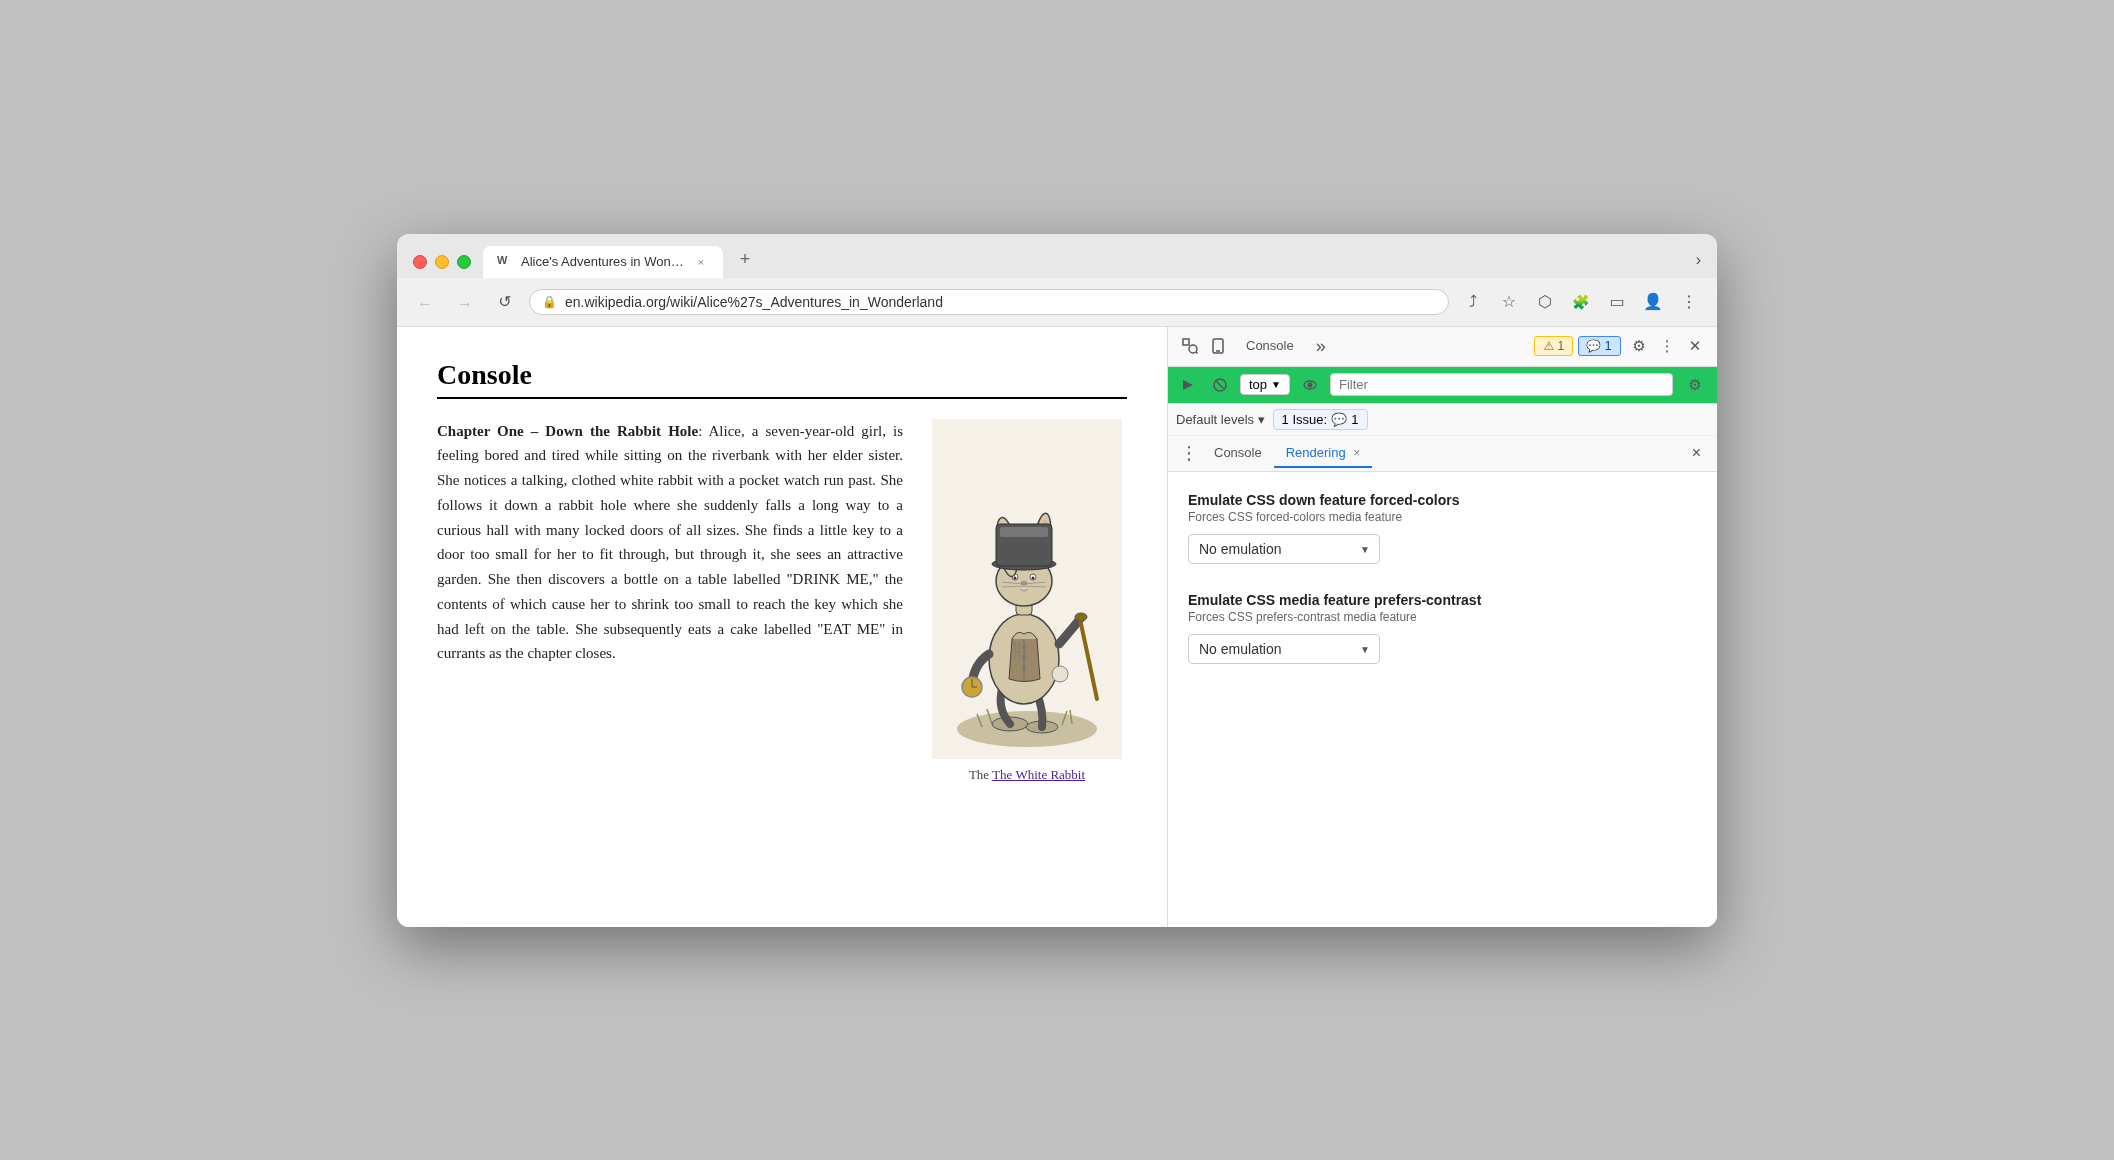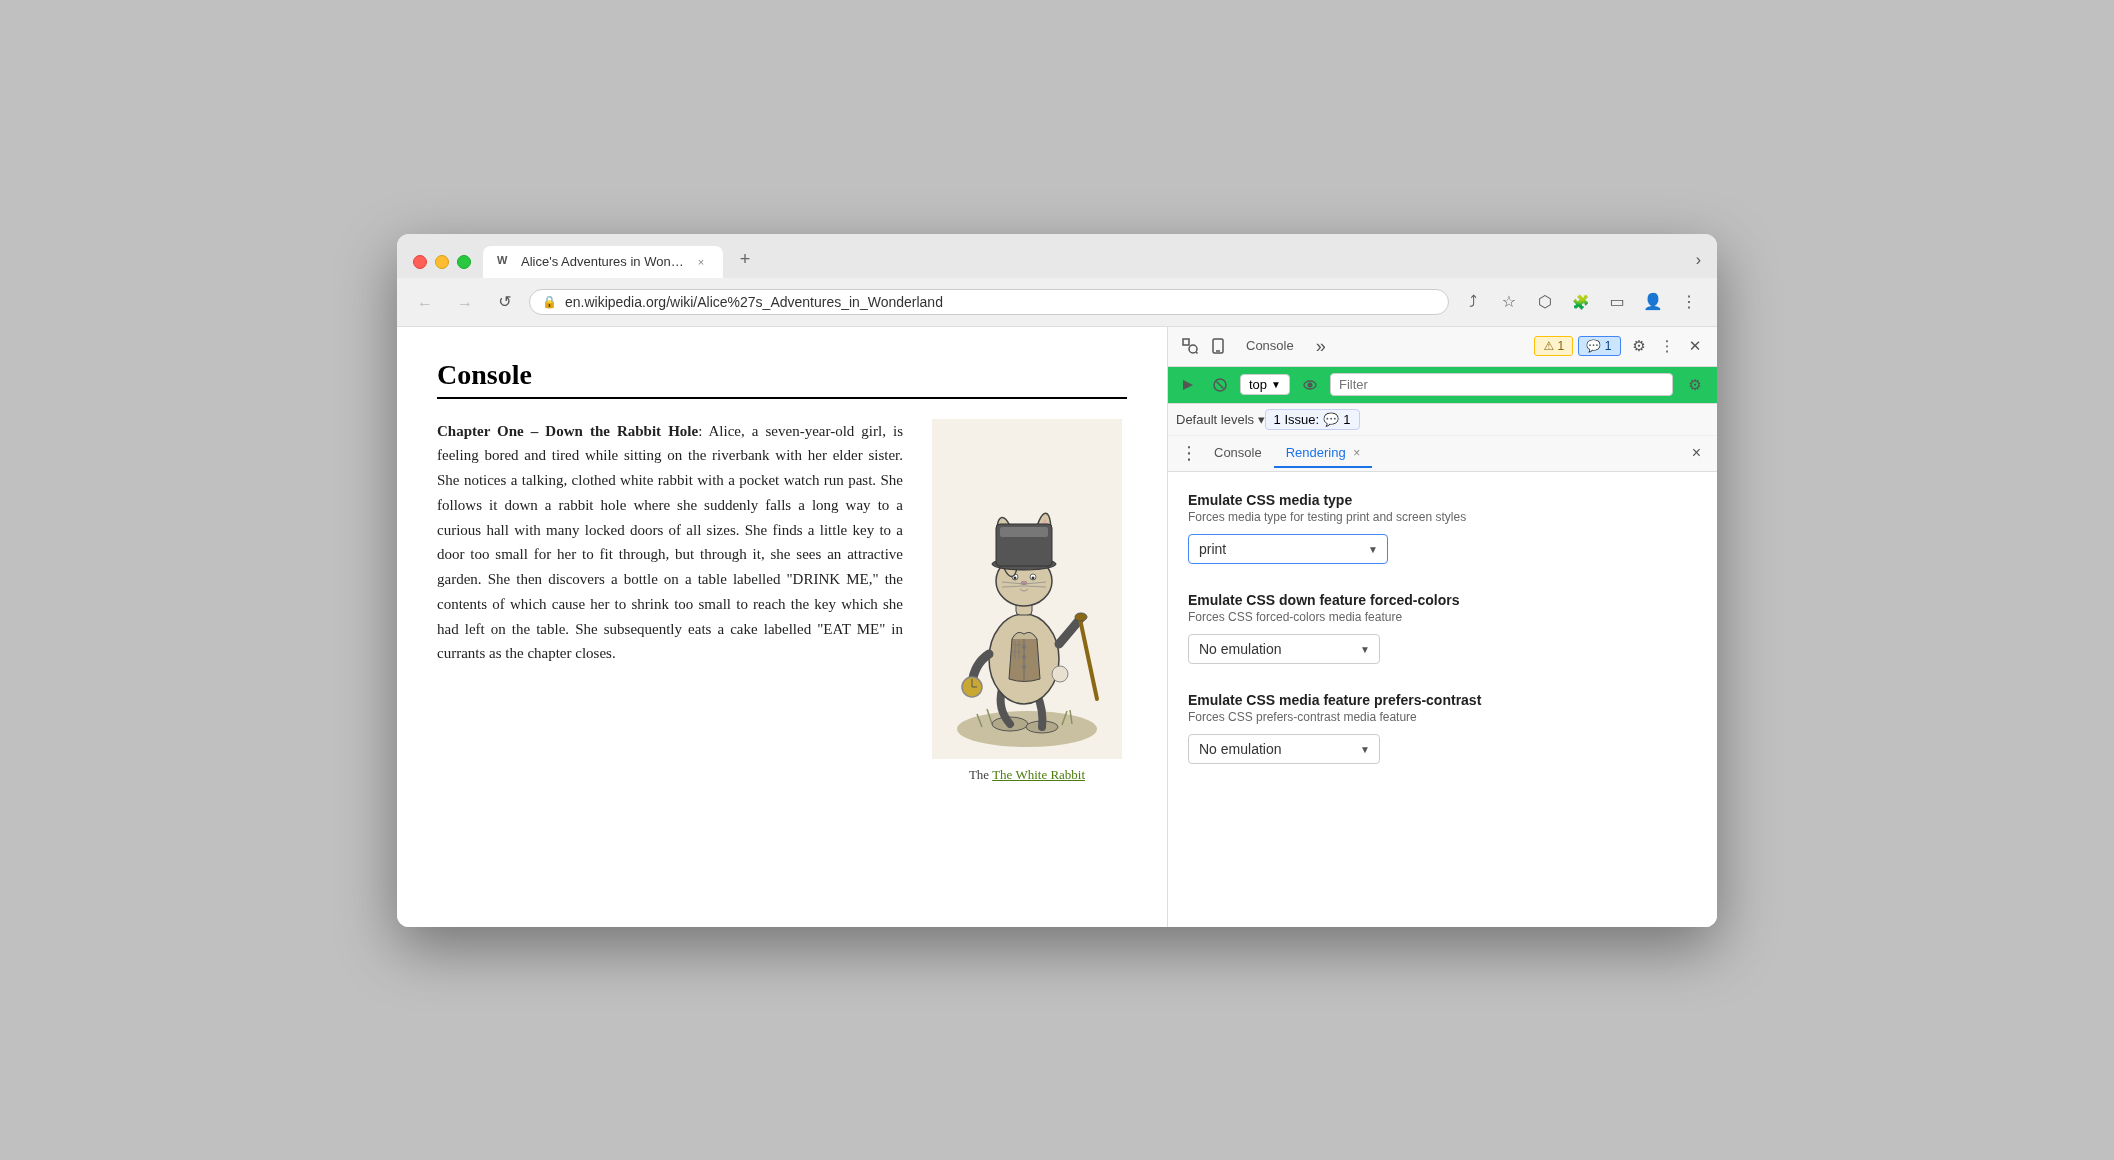--- a/index.html
+++ b/index.html
@@ -197,21 +197,21 @@
       align-items: center;
       gap: 8px;
       min-width: 200px;
     }
     .wiki-image-caption {
       font-size: 13px;
       color: #444;
       text-align: center;
     }
     .wiki-image-caption a {
-      color: #4d7c0f;
+      color: #4c1d95;
     }
     
     .devtools-panel {
       width: 550px;
       border-left: 1px solid #ddd;
       display: flex;
       flex-direction: column;
       background: #fff;
       font-family: -apple-system, BlinkMacSystemFont, 'Segoe UI', sans-serif;
     }
@@ -296,20 +296,21 @@
       border: 1px solid #ccc;
       border-radius: 4px;
       padding: 3px 8px;
       font-size: 13px;
       outline: none;
     }
     
     .devtools-third-bar {
       display: flex;
       align-items: center;
+      gap: 8px;
       padding: 4px 8px;
       border-bottom: 1px solid #eee;
       background: #f8f8f8;
       min-height: 32px;
     }
     .default-levels-btn {
       display: flex;
       align-items: center;
       gap: 4px;
       font-size: 13px;
@@ -656,31 +657,20 @@
         <div class="rendering-tab active">
           <span>Rendering</span>
           <span class="rendering-tab-close">×</span>
         </div>
         <div class="rendering-tabs-spacer"></div>
         <div class="rendering-close-btn">×</div>
       </div>
 
       <div class="rendering-content">
 
-        <div class="rendering-section">
-          <div class="rendering-section-title">Emulate CSS media type</div>
-          <div class="rendering-section-desc">Forces media type for testing print and screen styles</div>
-          <div class="rendering-select-wrapper">
-            <select class="rendering-select">
-              <option value="none">none</option>
-              <option value="print" selected="">print</option>
-              <option value="screen">screen</option>
-            </select>
-          </div>
-        </div>
 
         <div class="rendering-section">
           <div class="rendering-section-title">Emulate CSS down feature forced-colors</div>
           <div class="rendering-section-desc">Forces CSS forced-colors media feature</div>
           <div class="rendering-select-wrapper">
             <select class="rendering-select rendering-select-no-emulation">
               <option value="No emulation" selected="">No emulation</option>
               <option value="active">active</option>
               <option value="none">none</option>
             </select>

